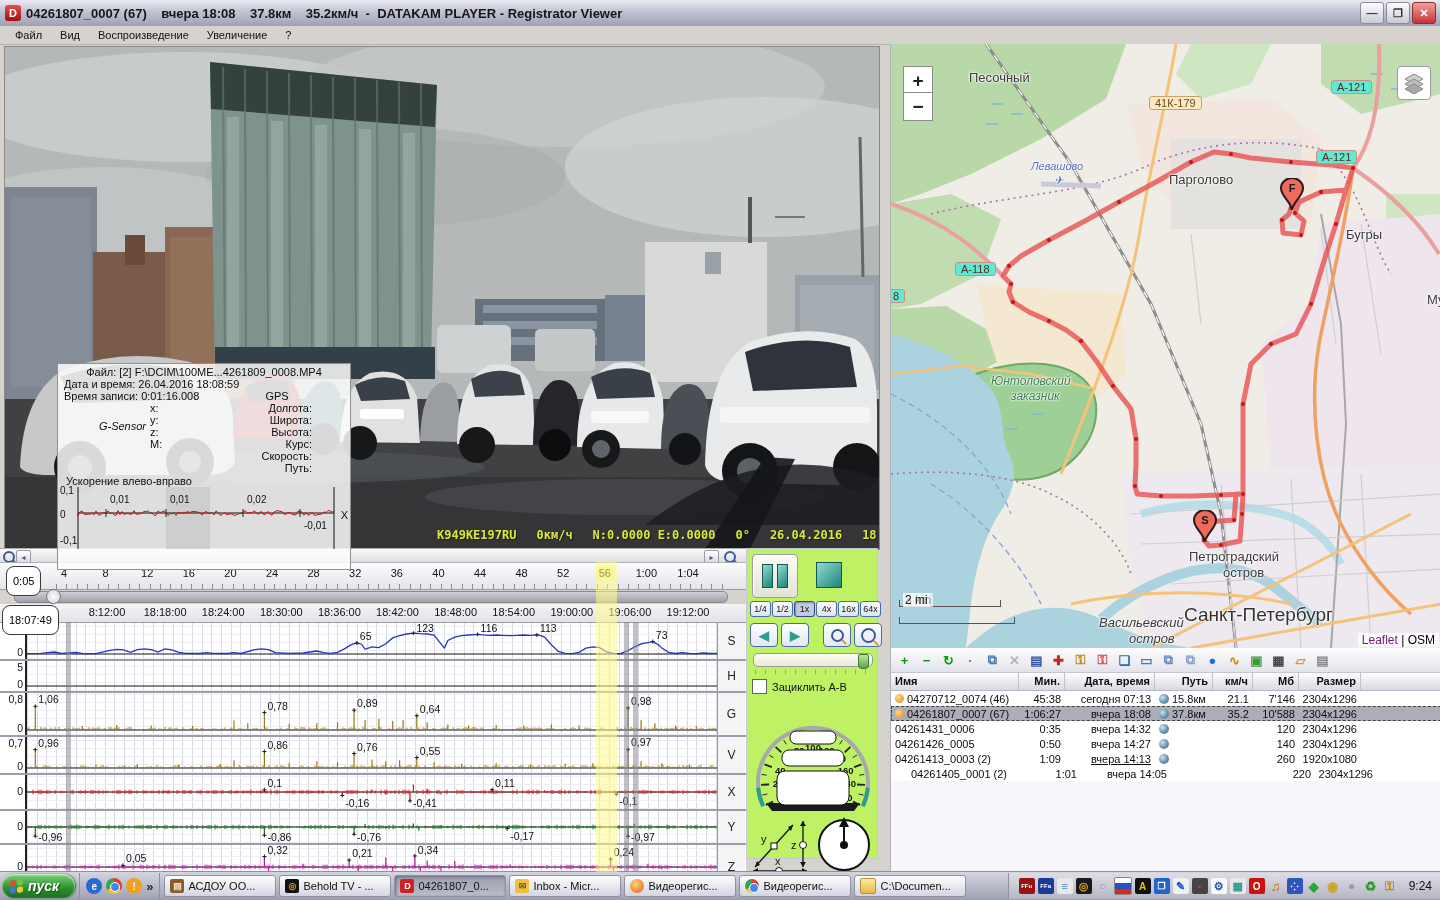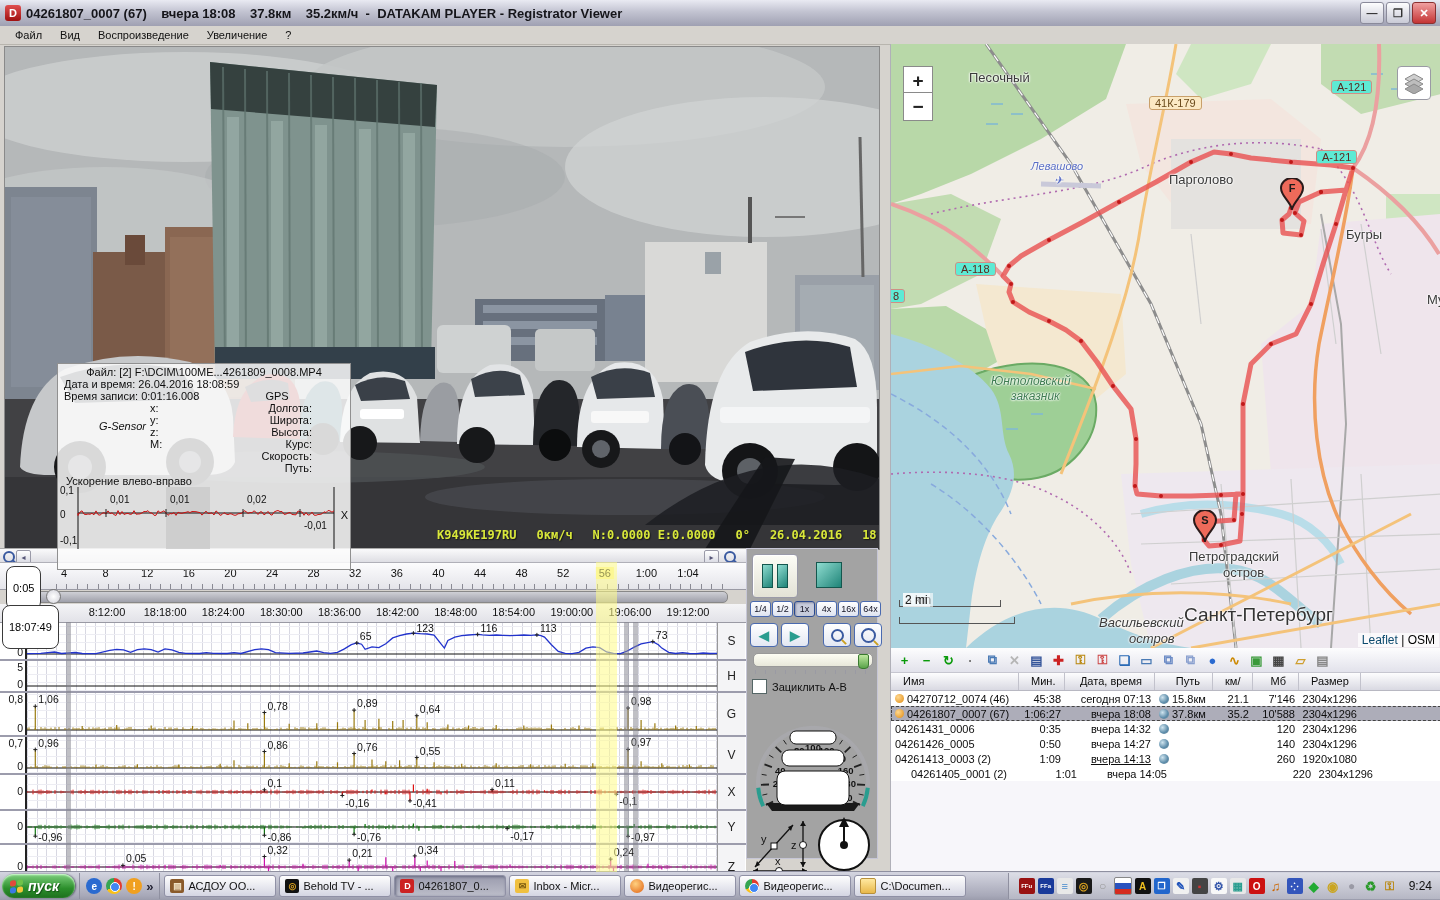--- a/index.html
+++ b/index.html
@@ -42,21 +42,21 @@
   
   .tl-row1{position:absolute;left:0;top:504px;width:746px;height:14px;background:linear-gradient(#fafafb,#dcdce2);border-top:1px solid #aaa;}
   .tl-btn{position:absolute;top:1px;width:13px;height:12px;border:1px solid #9a9aa8;border-radius:2px;
     background:linear-gradient(#fff,#d8d9e2);font-size:8px;color:#557;display:flex;align-items:center;justify-content:center;}
   .mag{position:absolute;top:2px;width:8px;height:8px;border:2px solid #3a5aa0;border-radius:50%;}
   .mag::after{content:'';position:absolute;width:5px;height:2px;background:#3a5aa0;transform:rotate(45deg);right:-4px;bottom:-2px;}
   .ruler{position:absolute;left:0;top:518px;width:746px;height:26px;background:linear-gradient(#fcfcfd,#e4e4ea);
     border-top:1px solid #b0b0b8;border-bottom:1px solid #9a9aa4;}
   .ruler::after{content:'';position:absolute;left:56px;right:18px;bottom:0;height:5px;
     background:repeating-linear-gradient(90deg,#8a8a94 0 1px,transparent 1px 10.4px);}
-  .chip{position:absolute;border:1px solid #3a3a3a;border-radius:8px;background:#fff;padding:15px 6px;font-size:11px;z-index:2;}
+  .chip{position:absolute;border:1px solid #3a3a3a;border-radius:8px;background:#fff;padding:8px 6px;font-size:11px;z-index:2;}
   .rtick{position:absolute;top:4px;transform:translateX(-50%);font-size:11px;color:#111;}
   .rtick.hl{background:#f8f2a2;padding:0 3px;}
   .sliderrow{position:absolute;left:0;top:544px;width:746px;height:16px;}
   .groove{position:absolute;left:14px;right:18px;top:3px;height:10px;border-radius:5px;border:1px solid #888;
     background:linear-gradient(#cfd0d6,#9fa0aa);}
   .knob{position:absolute;left:46px;top:1px;width:13px;height:13px;border-radius:50%;background:radial-gradient(#fff,#cfcfd8);border:1px solid #777;z-index:2;}
   .timerow{position:absolute;left:0;top:560px;width:746px;height:18px;background:linear-gradient(#f4f4f6,#e2e2e8);border-bottom:1px solid #9a9aa4;}
   .ttick{position:absolute;top:2px;transform:translateX(-50%);font-size:11px;color:#111;}
   
   .charts{position:absolute;left:0;top:578px;width:746px;height:250px;background:#fff;}
@@ -66,21 +66,21 @@
   .ytop{position:absolute;top:0;right:2px;}
   .yzero{position:absolute;right:2px;}
   .plot{position:relative;border-left:2px solid #222;
     background:repeating-linear-gradient(0deg,#ededf3 0 1px,transparent 1px 8px),
                repeating-linear-gradient(90deg,#d8d8e2 0 1px,transparent 1px 9.7px);}
   .plot svg{display:block;}
   .rlab{width:27px;display:flex;align-items:center;justify-content:center;font-size:12px;color:#222;border-left:1px solid #999;background:#f4f4f6;}
   .ycursor{position:absolute;left:596px;top:518px;width:21px;height:310px;background:rgba(255,252,135,0.55);z-index:3;pointer-events:none;}
   .gcursor{position:absolute;top:578px;height:250px;background:rgba(130,130,140,0.5);z-index:3;pointer-events:none;}
   
-  .transport{position:absolute;left:746px;top:504px;width:132px;height:311px;background:#a3a3a3;border:1px solid #c6c6d6;box-sizing:border-box;}
+  .transport{position:absolute;left:746px;top:504px;width:132px;height:311px;background:#bef264;border:1px solid #c6c6d6;box-sizing:border-box;}
   .bigbtn{position:absolute;display:flex;align-items:center;justify-content:center;gap:4px;}
   .pausebtn{left:5px;top:5px;width:44px;height:42px;border:1px solid #9a9aa8;border-radius:4px;
     background:linear-gradient(#fdfdf6,#e3e2d6);box-shadow:1px 1px 0 #fff inset;}
   .pbar{width:9px;height:22px;background:linear-gradient(135deg,#8fdcd0,#1f8478);border:1px solid #14574e;}
   .stopbtn{left:62px;top:8px;width:40px;height:36px;}
   .ssq{width:24px;height:24px;background:linear-gradient(135deg,#8fdcd0,#1f8478);border:1px solid #14574e;}
   .speeds{position:absolute;left:3px;top:52px;display:flex;gap:1px;}
   .spd{min-width:17px;padding:0 1px;height:14px;border:1px solid #4a6ab0;border-radius:3px;background:linear-gradient(#ffffff,#dfe4f0);
     font-size:9px;display:flex;align-items:center;justify-content:center;color:#112;}
   .spd.on{background:#c6cbdb;box-shadow:inset 1px 1px 2px #8a8fa5;border-color:#2a4a90;}
@@ -113,27 +113,27 @@
   .zoomctl{position:absolute;left:12px;width:28px;height:27px;background:#fff;border:1px solid #8a8a8a;z-index:5;
     display:flex;align-items:center;justify-content:center;font-size:19px;font-weight:bold;color:#222;}
   .layersbtn{position:absolute;right:10px;top:22px;width:32px;height:32px;background:#fff;border:1px solid #9a9aa4;border-radius:4px;z-index:5;
     display:flex;align-items:center;justify-content:center;}
   .pin{position:absolute;z-index:5;}
   .scalebar{position:absolute;left:8px;top:556px;z-index:5;font-size:12px;color:#222;}
   .sb1{width:100px;border:1px solid #555;border-top:none;height:6px;}
   .sb2{width:114px;border:1px solid #555;border-top:none;height:6px;margin-top:10px;}
   .sbt{position:absolute;left:4px;top:-7px;background:rgba(255,255,255,0.6);padding:0 2px;}
   .attrib{position:absolute;right:2px;bottom:1px;background:rgba(255,255,255,0.75);font-size:12px;padding:0 4px;z-index:5;}
-  .attrib .lf{color:#0c4a6e;}
+  .attrib .lf{color:#701a75;}
   .filepanel{position:absolute;left:0;top:604px;width:550px;height:224px;background:#f7f6fa;border-left:1px solid #b0b0b8;}
   .ftoolbar{height:22px;display:flex;align-items:center;gap:1px;padding:1px 3px;background:linear-gradient(#fdfdfe,#e2e2eb);border-bottom:1px solid #c6c6d0;}
   .ficon{width:21px;height:17px;display:flex;align-items:center;justify-content:center;font-size:13px;font-weight:bold;}
   .ftable{font-size:11px;color:#0c0c0c;}
   .thead{display:flex;height:17px;align-items:center;background:linear-gradient(#fdfdfe,#d9d9e2);border-bottom:1px solid #b8b8c2;}
-  .th{border-right:1px solid #c2c2cc;padding:0 12px;box-sizing:border-box;height:17px;line-height:17px;overflow:hidden;}
+  .th{border-right:1px solid #c2c2cc;padding:0 4px;box-sizing:border-box;height:17px;line-height:17px;overflow:hidden;font-weight:bold;}
   .tr{display:flex;height:15px;align-items:center;background:#fff;}
   .tr.sel{background:#adadb9;outline:1px dashed #444;outline-offset:-1px;}
   .td{padding:0 4px;box-sizing:border-box;overflow:hidden;white-space:nowrap;display:flex;align-items:center;}
   .td.r{justify-content:flex-end;}
   .fnicon{width:9px;height:9px;border-radius:50%;background:radial-gradient(circle at 35% 35%,#ffd890,#e08a10);margin-right:3px;flex:none;}
   .gpsico{width:10px;height:10px;border-radius:50%;background:radial-gradient(circle at 35% 35%,#cfe4ee,#5a8aa8 60%,#8898a0);margin-right:3px;flex:none;}
   
   .taskbar{position:absolute;left:0;bottom:0;width:1440px;height:28px;display:flex;align-items:center;
     background:linear-gradient(#d4d5e0,#a7a8b8 85%,#9b9cac);border-top:1px solid #8f90a0;}
   .startbtn{height:24px;margin:0 4px 0 2px;border-radius:12px;padding:0 16px 0 8px;display:flex;align-items:center;gap:5px;

